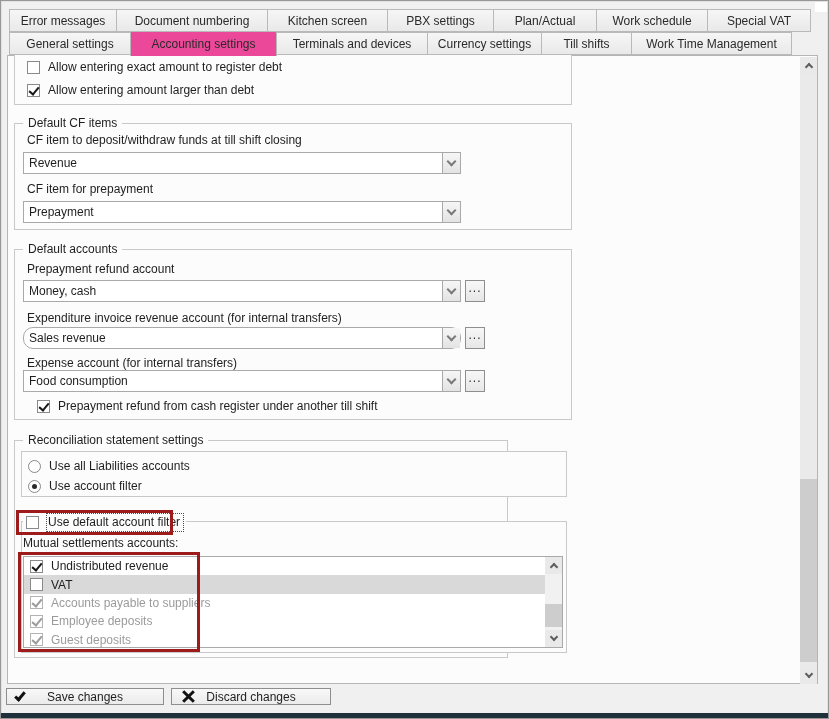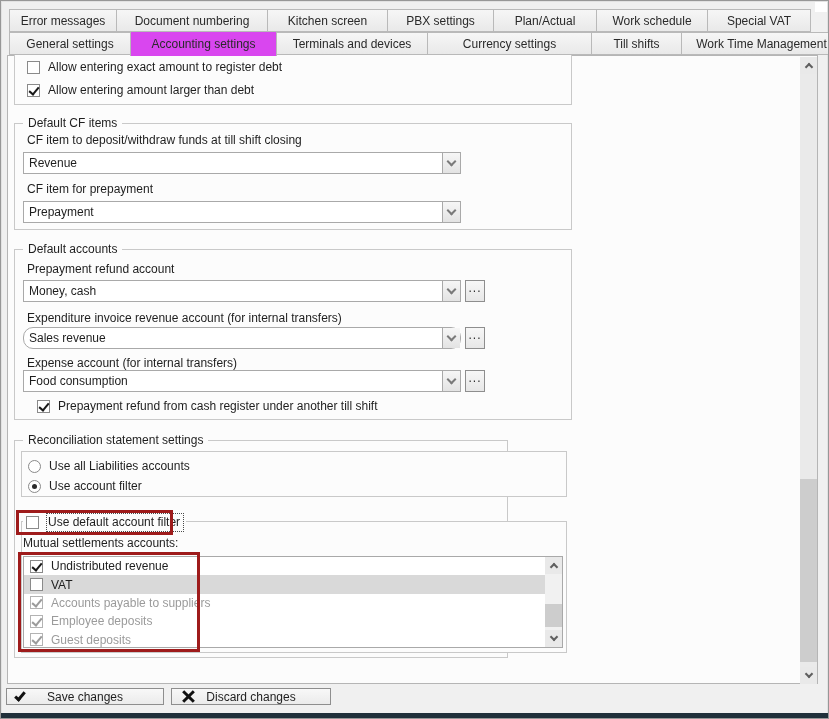--- a/index.html
+++ b/index.html
@@ -21,21 +21,21 @@
   .tab-row1 { top:8px; }
   .tab-row2 { top:31px; }
   .tab {
     height:23px; border:1px solid #b9b9b9; margin-left:-1px;
     background:linear-gradient(#f6f6f6,#e9e9e9);
     display:flex; align-items:center; justify-content:center;
     color:#2a2a2a; white-space:nowrap; cursor:default;
   }
   .tab:first-child { margin-left:0; }
   .tab.active {
-    background:#d946ef; height:25px; margin-top:-1px;
+    background:#ec4899; height:25px; margin-top:-1px;
     border-bottom:none; z-index:4; position:relative;
   }
 
   
   .content {
     position:absolute; left:6px; top:54px; width:811px; height:629px;
     background:#fcfcfc; border:1px solid #b5b5b5; z-index:1;
   }
 
   .grp { position:absolute; border:1px solid #c9c9c9; background:#fcfcfc; }
@@ -155,21 +155,21 @@
   <div class="tab-row tab-row2">
     <div class="tab" style="width:122px">
         <span>General settings</span>
       </div>
     <div class="tab active" style="width:147px">
         <span>Accounting settings</span>
       </div>
     <div class="tab" style="width:152px">
         <span>Terminals and devices</span>
       </div>
-    <div class="tab" style="width:165px">
+    <div class="tab" style="width:115px">
         <span>Currency settings</span>
       </div>
     <div class="tab" style="width:91px">
         <span>Till shifts</span>
       </div>
     <div class="tab" style="width:161px">
         <span>Work Time Management</span>
       </div>
   </div>
 

